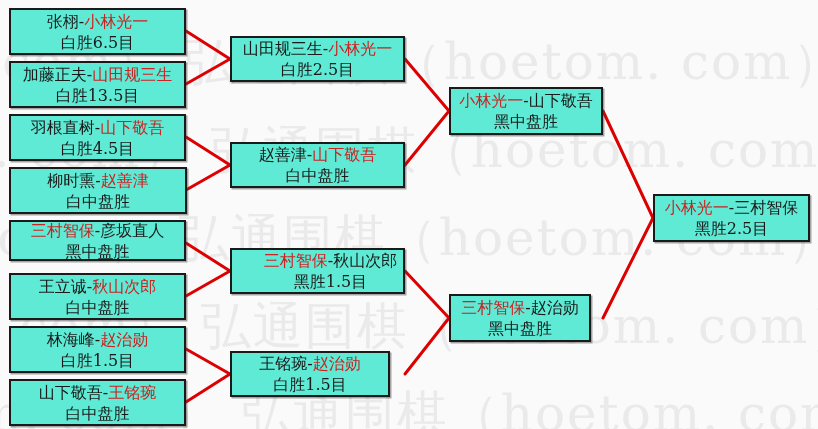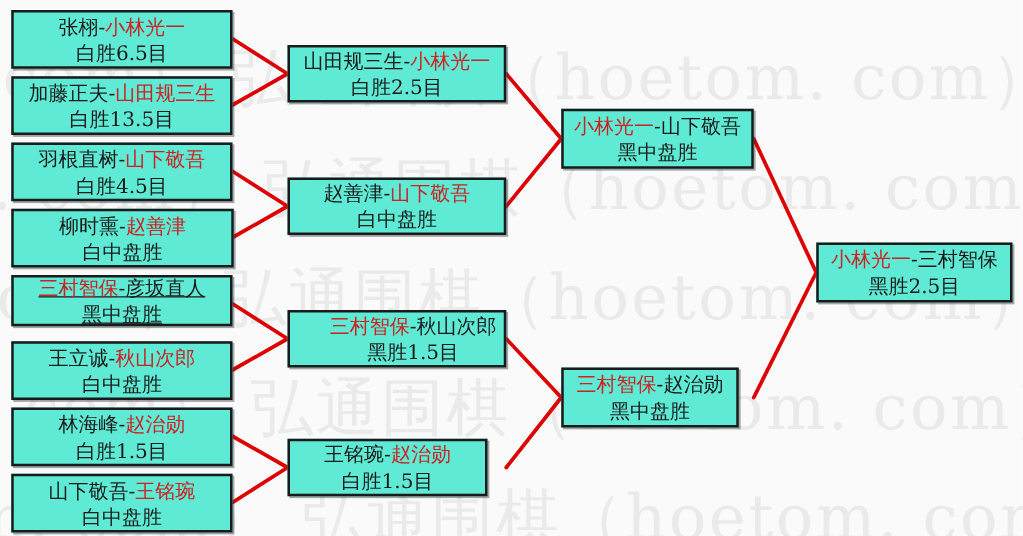--- a/index.html
+++ b/index.html
@@ -83,21 +83,21 @@
         <div class="match-result">白胜13.5目</div>
       </div>
       <div class="match-box" style="left: 9px; top: 114px; width: 177px; height: 47px;">
         <div class="match-line"><span>羽根直树</span><span>-</span><span class="winner" style="color: rgb(204, 34, 34);">山下敬吾</span></div>
         <div class="match-result">白胜4.5目</div>
       </div>
       <div class="match-box" style="left: 9px; top: 167px; width: 178px; height: 47px;">
         <div class="match-line"><span>柳时熏</span><span>-</span><span class="winner" style="color: rgb(204, 34, 34);">赵善津</span></div>
         <div class="match-result">白中盘胜</div>
       </div>
-      <div class="match-box" style="left: 9px; top: 220px; width: 177px; height: 41px; text-decoration: underline;">
+      <div class="match-box" style="left: 9px; top: 220px; width: 177px; height: 41px;">
         <div class="match-line"><span class="winner" style="color: rgb(204, 34, 34);">三村智保</span><span>-</span><span>彦坂直人</span></div>
         <div class="match-result">黑中盘胜</div>
       </div>
       <div class="match-box" style="left: 9px; top: 273px; width: 177px; height: 47px;">
         <div class="match-line"><span>王立诚</span><span>-</span><span class="winner" style="color: rgb(204, 34, 34);">秋山次郎</span></div>
         <div class="match-result">白中盘胜</div>
       </div>
       <div class="match-box" style="left: 9px; top: 326px; width: 177px; height: 47px;">
         <div class="match-line"><span>林海峰</span><span>-</span><span class="winner" style="color: rgb(204, 34, 34);">赵治勋</span></div>
         <div class="match-result">白胜1.5目</div>

